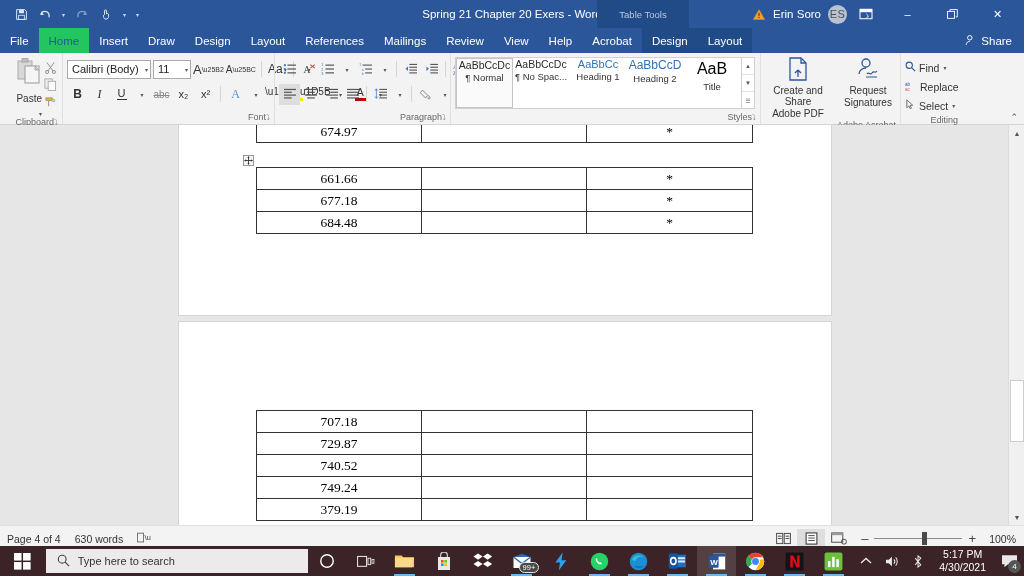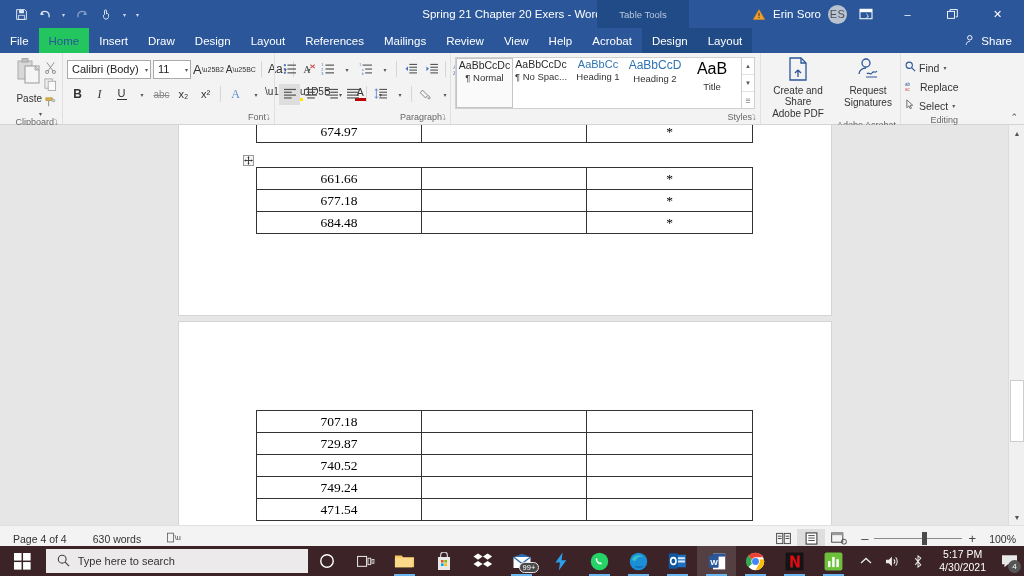--- a/index.html
+++ b/index.html
@@ -177,21 +177,21 @@
   .sb-arrow { width: 16px; height: 16px; display: flex; align-items: center; justify-content: center; font-size: 7px; color: #555; background: #f0f0f0; }
   .sb-top { position: absolute; top: 0; }
   .sb-bot { position: absolute; bottom: 0; }
   .sb-thumb { position: absolute; left: 1px; width: 14px; top: 255px; height: 62px; background: #fff; border: 1px solid #cdcdcd; }
 
   
   .statusbar {
     position: absolute; bottom: 25px; left: 0; right: 0; height: 26px; background: #f3f3f3;
     border-top: 1px solid #e0e0e0; display: flex; align-items: center; font-size: 10.5px; color: #333;
   }
-  .sb-item { padding: 0 13px; white-space: nowrap; }
+  .sb-item { padding: 0 7px; white-space: nowrap; }
   .sb-right { margin-left: auto; display: flex; align-items: center; gap: 0px; padding-right: 8px; }
   .view-btn { width: 28px; height: 20px; display: flex; align-items: center; justify-content: center; }
   .view-btn.active { background: #dedede; }
   .zoom-slider { display: flex; align-items: center; gap: 6px; padding: 0 8px; }
   .zoom-track { width: 88px; height: 1px; background: #8a8a8a; position: relative; }
   .zoom-thumb { position: absolute; left: 48px; top: -6px; width: 5px; height: 13px; background: #4a4a4a; }
   .zoom-pct { width: 32px; text-align: right; font-size: 10.5px; }
 
   
   .taskbar {
@@ -762,21 +762,21 @@
         <td class="cnum">740.52</td>
         <td class="cmid"></td>
         <td class="cstar light"></td>
       </tr>
       <tr>
         <td class="cnum light">749.24</td>
         <td class="cmid light"></td>
         <td class="cstar light"></td>
       </tr>
       <tr>
-        <td class="cnum light">471.54</td>
+        <td class="cnum light">379.19</td>
         <td class="cmid light"></td>
         <td class="cstar light"></td>
       </tr>
     </tbody>
       </table>
 
   </div>
 
   <div class="vscroll">
 

